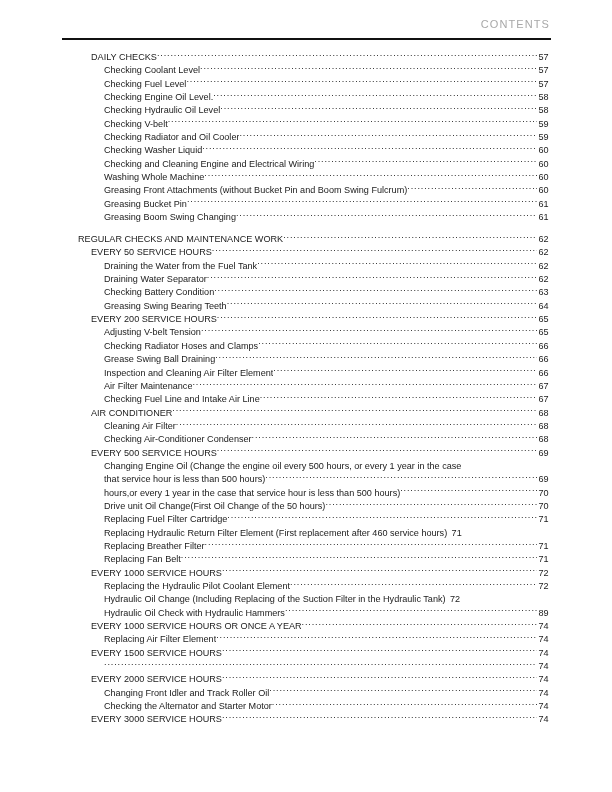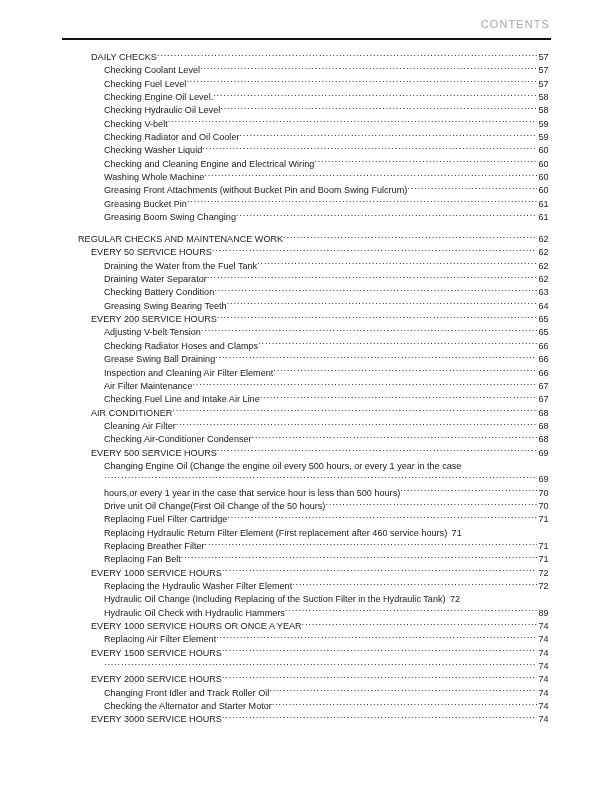--- a/index.html
+++ b/index.html
@@ -332,20 +332,21 @@
       <div class="toc-entry lvl1">
         <div class="toc-row">
           <span class="toc-label">EVERY 500 SERVICE HOURS </span>
           <span class="toc-leader"></span>
           <span class="toc-page">69</span>
         </div>
       </div>
       <div class="toc-entry lvl2">
         <div class="wrap-first">Changing Engine Oil (Change the engine oil every 500 hours, or every 1 year in the case</div>
         <div class="toc-row">
+          <span class="toc-label">that service hour is less than 500 hours)</span>
           <span class="toc-leader"></span>
           <span class="toc-page">69</span>
         </div>
       </div>
       <div class="toc-entry lvl2">
         <div class="toc-row">
           <span class="toc-label">hours,or every 1 year in the case that service hour is less than 500 hours)</span>
           <span class="toc-leader"></span>
           <span class="toc-page">70</span>
         </div>
@@ -386,21 +387,21 @@
       </div>
       <div class="toc-entry lvl1">
         <div class="toc-row">
           <span class="toc-label">EVERY 1000 SERVICE HOURS </span>
           <span class="toc-leader"></span>
           <span class="toc-page">72</span>
         </div>
       </div>
       <div class="toc-entry lvl2">
         <div class="toc-row">
-          <span class="toc-label">Replacing the Hydraulic Washer Filter Element</span>
+          <span class="toc-label">Replacing the Hydraulic Pilot Coolant Element</span>
           <span class="toc-leader"></span>
           <span class="toc-page">72</span>
         </div>
       </div>
       <div class="toc-entry lvl2">
         <div class="toc-row no-leader">
           <span class="toc-label">Hydraulic Oil Change (Including Replacing of the Suction Filter in the Hydraulic Tank)</span>
           <span class="toc-page">72</span>
         </div>
       </div>

